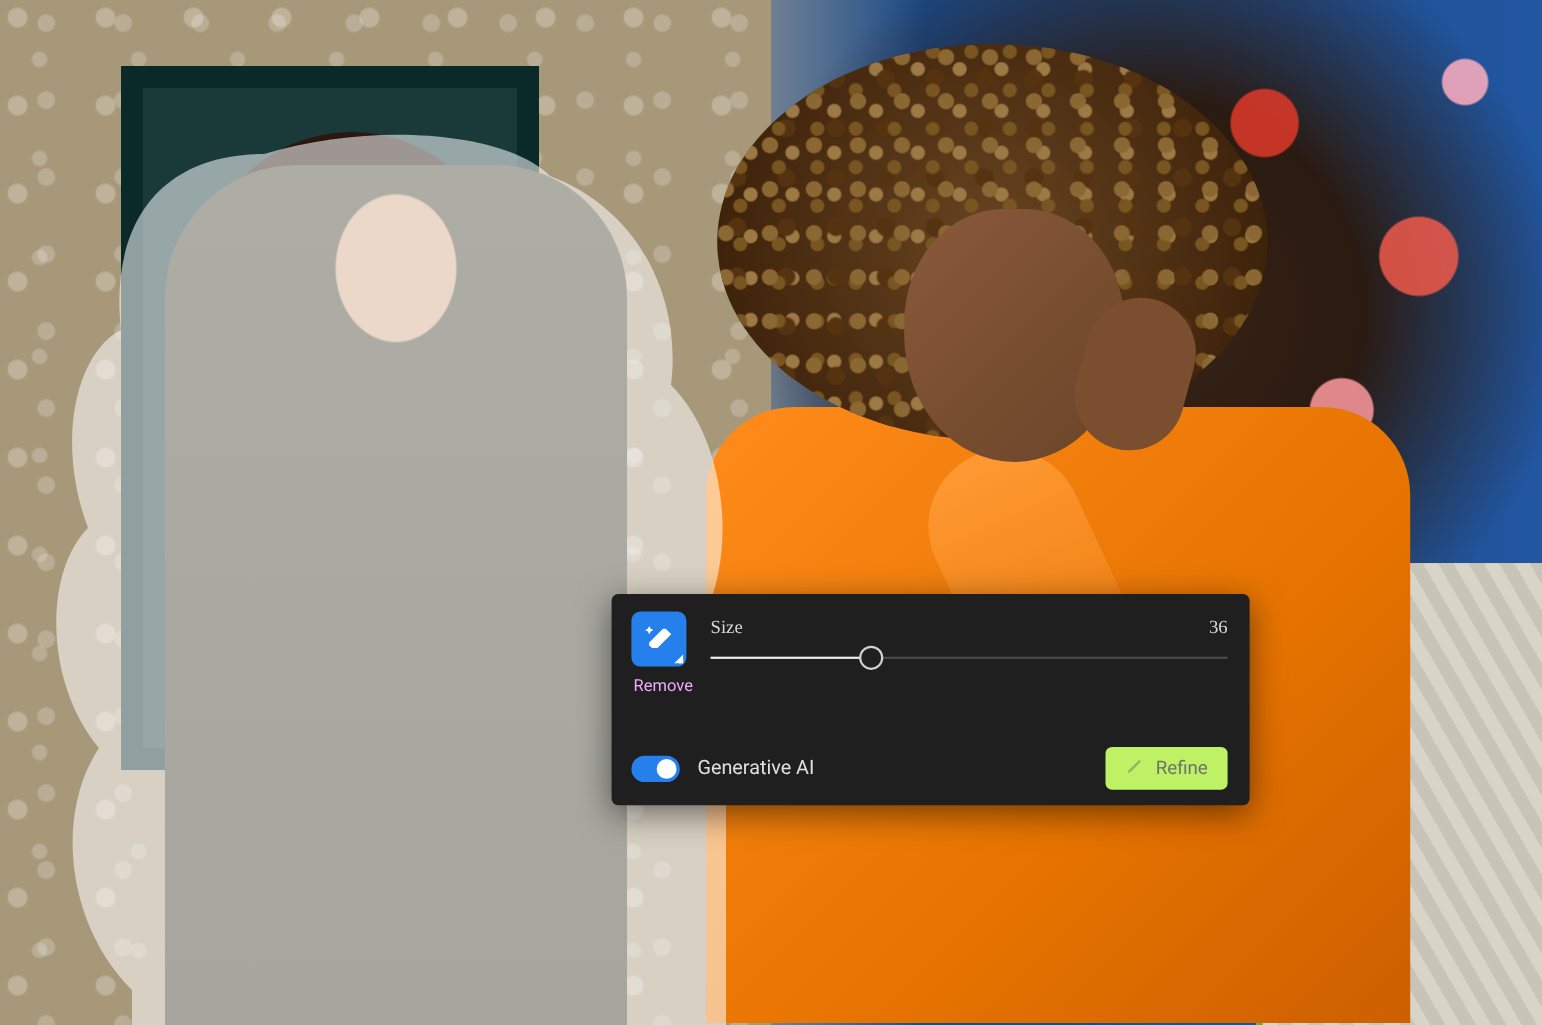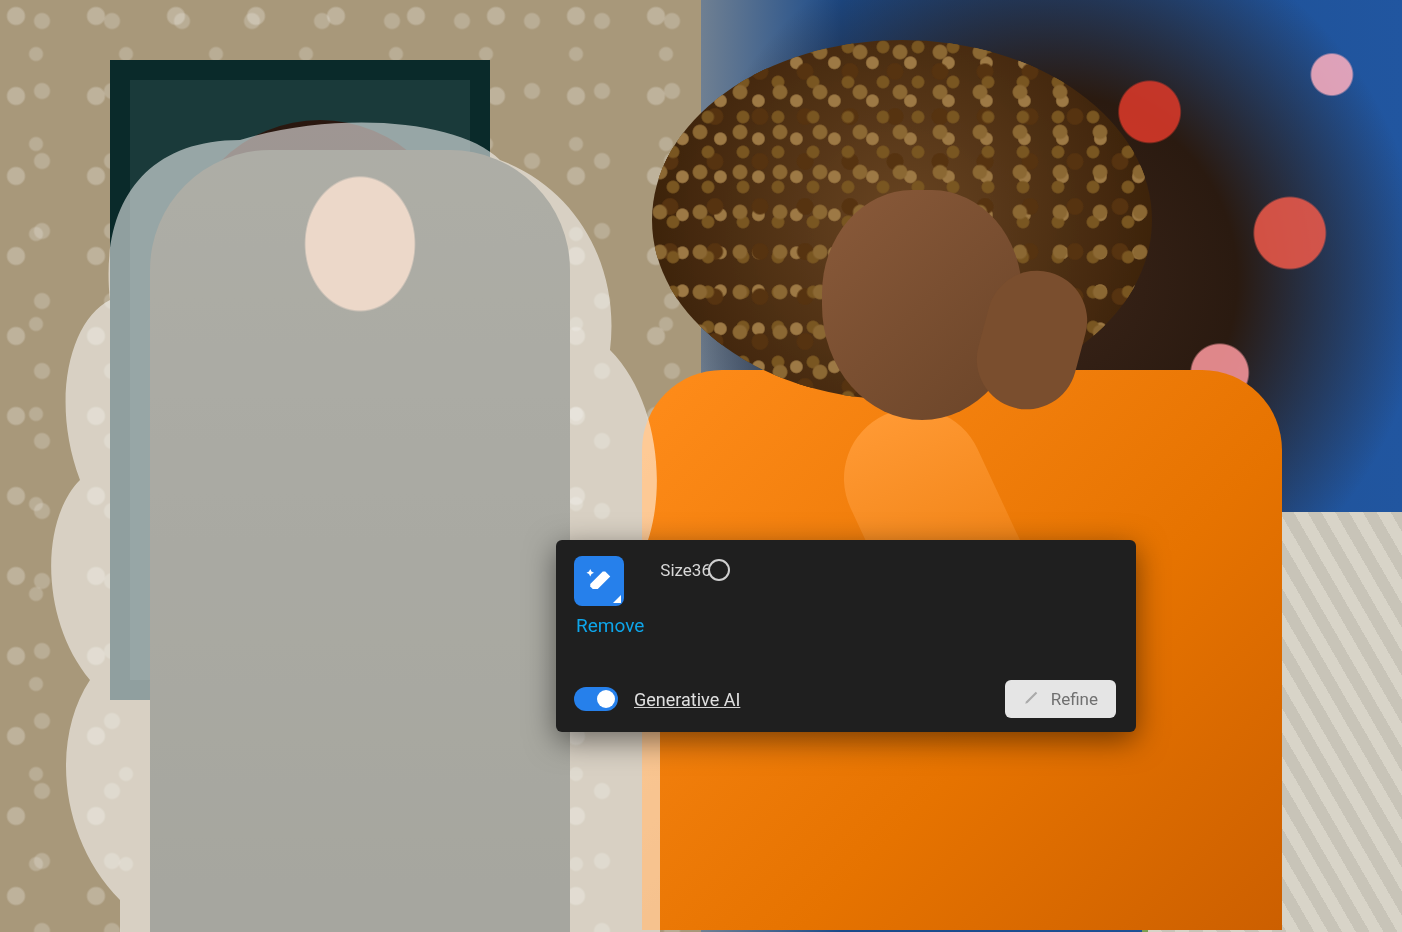--- a/index.html
+++ b/index.html
@@ -131,51 +131,51 @@
   .tool-icon-btn {
     width:50px; height:50px; border-radius:8px;
     background:#2680eb;
     display:flex; align-items:center; justify-content:center;
     position:relative; flex-shrink:0;
   }
   .tool-icon-btn::after {
     content:""; position:absolute; right:3px; bottom:3px;
     border:4px solid transparent; border-right-color:#fff; border-bottom-color:#fff;
   }
-  .slider-block { flex:1; display:flex; gap:8px; padding-top:4px;}
+  .slider-block { flex:1; display:flex; flex-direction:column; gap:8px; padding-top:4px;font-family:Liberation Serif, serif;}
   .slider-header { display:flex; justify-content:space-between; font-size:17px; color:#d8d8d8;}
   .slider-track {
     position:relative; height:20px; display:flex; align-items:center;
   }
   .track-line {
     height:2px; width:100%; background:#4a4a4a; position:relative;
   }
   .track-fill {
     position:absolute; left:0; top:0; height:2px; background:#e8e8e8;
   }
   .thumb {
     position:absolute; top:50%; width:22px; height:22px;
     border:2px solid #d0d0d0; background:#1f1f1f; border-radius:50%;
     transform:translate(-50%,-50%);
   }
-  .tool-label { font-size:19px; color:#0ea5e9; margin-top:2px; margin-left:2px;}
+  .tool-label { font-size:15px; color:#f0abfc; margin-top:2px; margin-left:2px;}
   .panel-row2 { display:flex; align-items:center; justify-content:space-between; margin-top:auto; padding-top:10px;}
-  .toggle-group { display:flex; align-items:center; gap:16px;text-decoration:underline;}
+  .toggle-group { display:flex; align-items:center; gap:16px;}
   .toggle {
     width:44px; height:24px; border-radius:12px; background:#2680eb;
     position:relative;
   }
   .toggle::after {
     content:""; position:absolute; right:3px; top:3px;
     width:18px; height:18px; border-radius:50%; background:#fff;
   }
   .toggle-label { font-size:18px; color:#e0e0e0; }
   .refine-btn {
     display:flex; align-items:center; gap:10px;
-    background:#e5e5e5; border-radius:6px;
+    background:#bef264; border-radius:6px;
     padding:8px 18px; color:#707070; font-size:17px;
   }
   .refine-btn svg { opacity:0.5; }
 </style>
 </head>
 <body>
 
 <div class="canvas">
 
   <div class="photo-bg">

